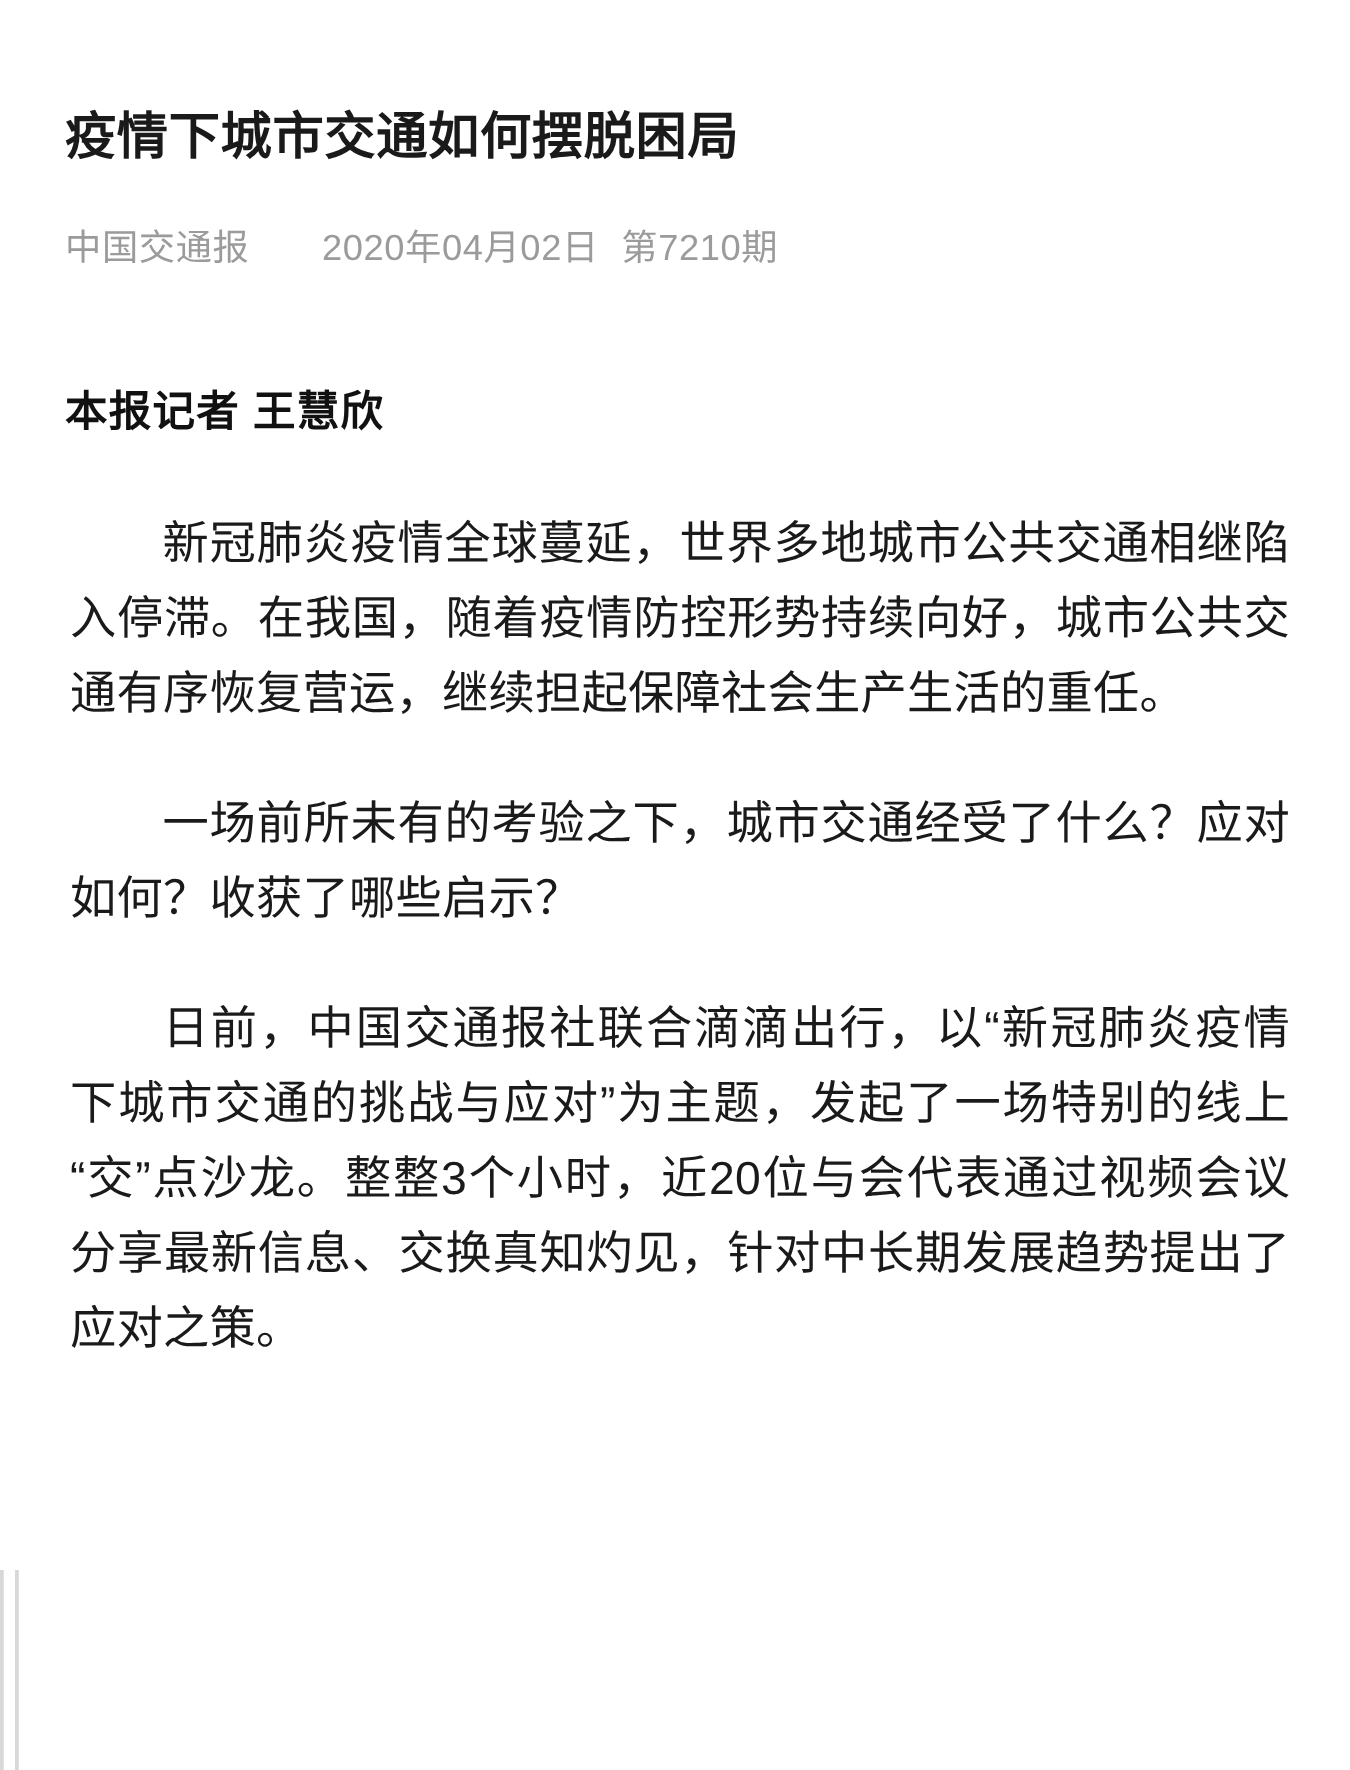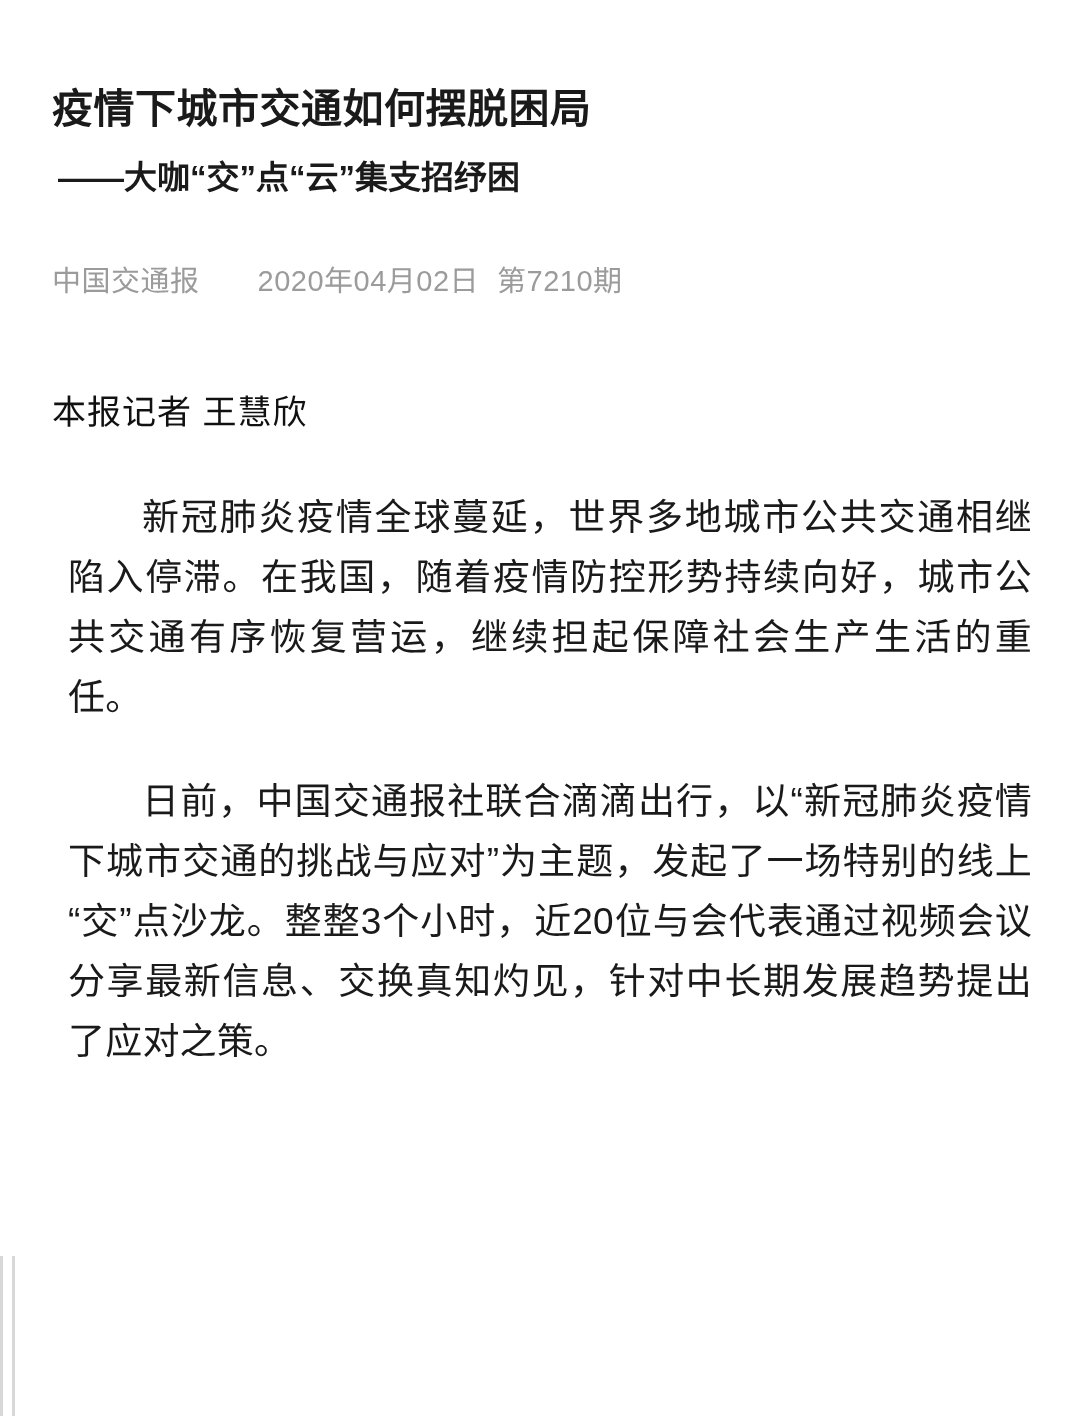--- a/index.html
+++ b/index.html
@@ -56,56 +56,56 @@
     display: flex;
     align-items: baseline;
     letter-spacing: 0.5px;
   }
   .meta .source { margin-right: 58px; }
   .meta .date { margin-right: 18px; margin-top: 17px; }
   .meta .issue { }
 
   .byline {
     font-size: 34px;
-    font-weight: normal;
+    font-weight: bold;
     margin: 0 0 54px 0;
     color: #111111;
     letter-spacing: 1px;
   }
 
   .body-para {
     font-size: 37px;
     line-height: 1.62;
     text-align: justify;
     text-justify: inter-ideograph;
-    margin: 0 0 44px 16px;
+    margin: 0 0 44px 4px;
     color: #1a1a1a;
     text-indent: 2em;
     letter-spacing: 0.2px;
   }
   .body-para:last-child { margin-bottom: 0; }
 </style>
 </head>
 <body>
 
 <div class="edge-rule a"></div>
 <div class="edge-rule b"></div>
 
 <div class="article">
 
   <h1 class="headline">疫情下城市交通如何摆脱困局</h1>
 
-  <h2 class="subheadline">——大咖“交”点“云”集支招纾困</h2>
 
   <div class="meta">
     <span class="source">中国交通报</span>
     <span class="date">2020年04月02日</span>
     <span class="issue">第7210期</span>
   </div>
 
   <div class="byline">本报记者 王慧欣</div>
 
   <p class="body-para">新冠肺炎疫情全球蔓延，世界多地城市公共交通相继陷入停滞。在我国，随着疫情防控形势持续向好，城市公共交通有序恢复营运，继续担起保障社会生产生活的重任。</p>
 
+  <p class="body-para">一场前所未有的考验之下，城市交通经受了什么？应对如何？收获了哪些启示？</p>
 
   <p class="body-para">日前，中国交通报社联合滴滴出行，以“新冠肺炎疫情下城市交通的挑战与应对”为主题，发起了一场特别的线上“交”点沙龙。整整3个小时，近20位与会代表通过视频会议分享最新信息、交换真知灼见，针对中长期发展趋势提出了应对之策。</p>
 
 </div>
 
 </body></html>

